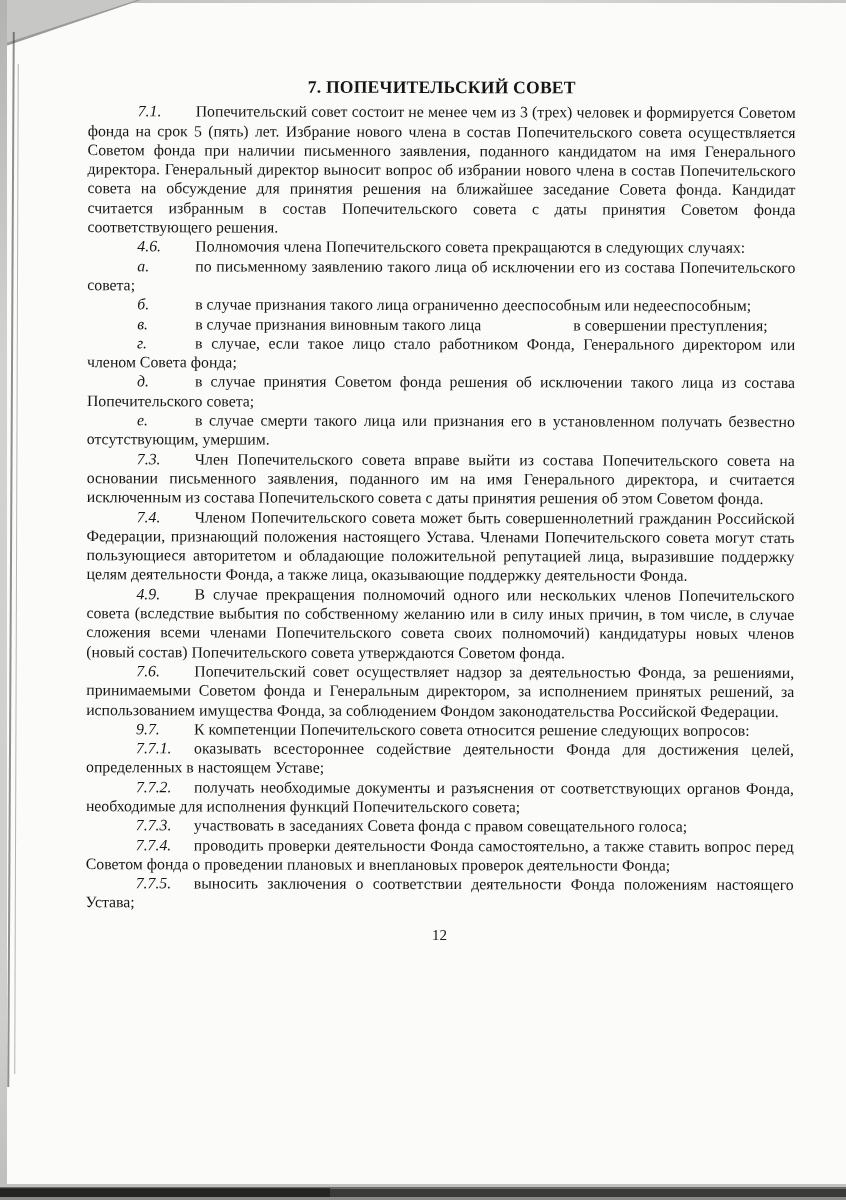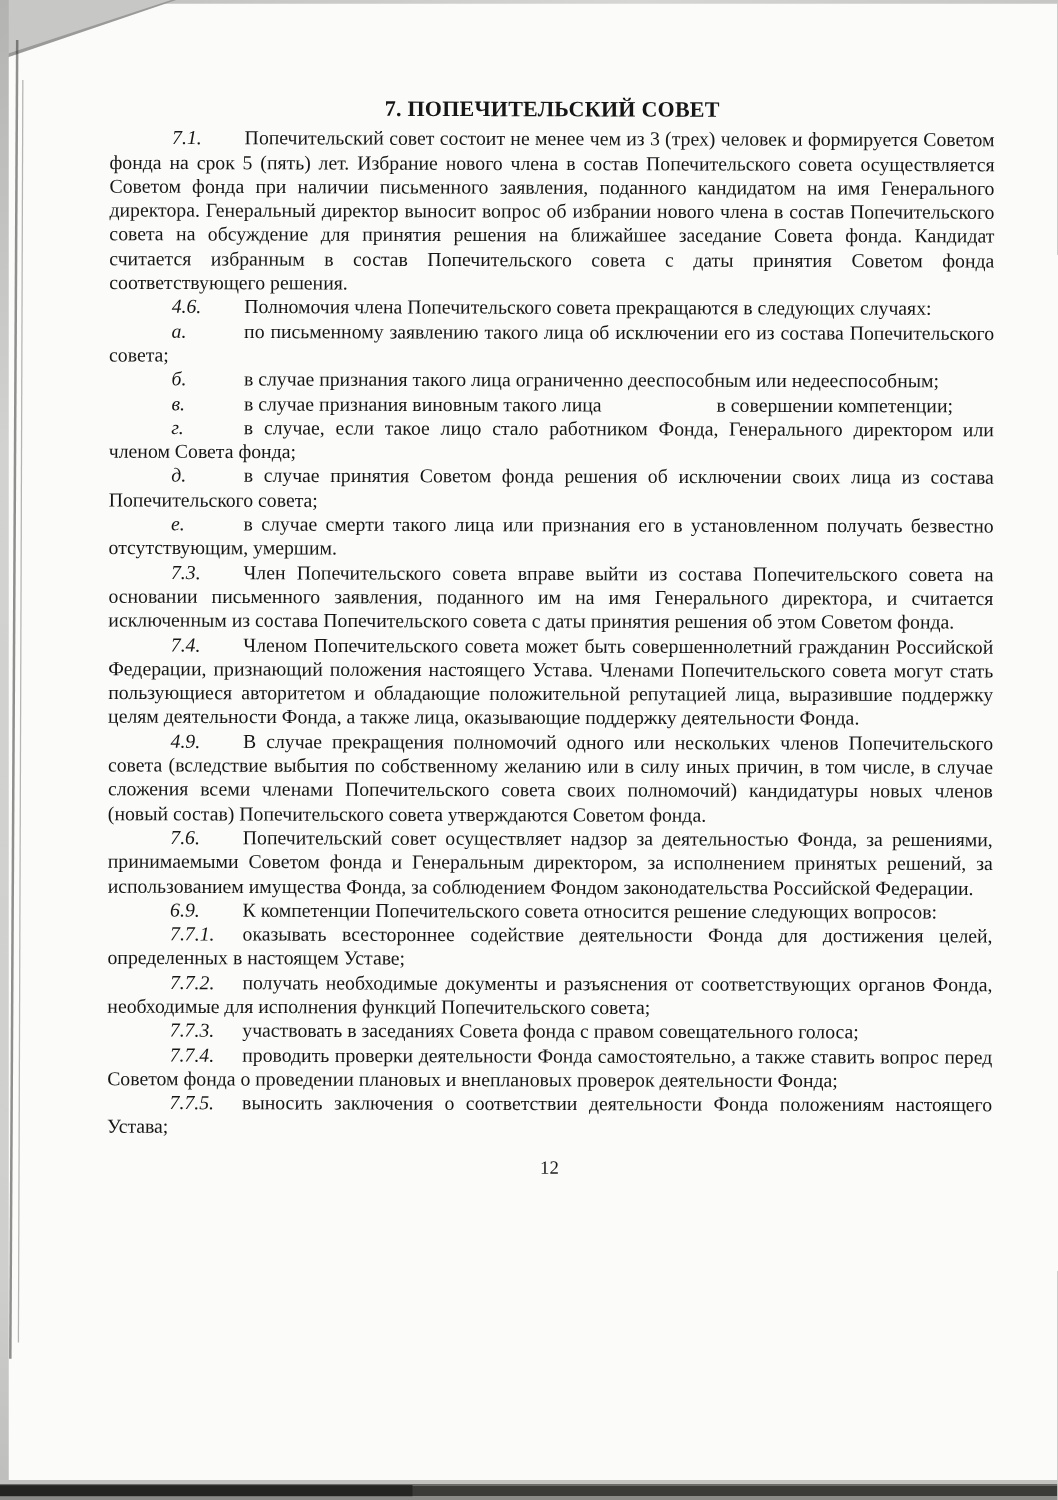--- a/index.html
+++ b/index.html
@@ -122,37 +122,37 @@
     <h1 class="title">7. ПОПЕЧИТЕЛЬСКИЙ СОВЕТ</h1>
 
     <p class="para"><span class="label">7.1.</span><span>Попечительский совет состоит не менее чем из 3 (трех) человек и формируется Советом фонда на срок 5 (пять) лет. Избрание нового члена в состав Попечительского совета осуществляется Советом фонда при наличии письменного заявления, поданного кандидатом на имя Генерального директора. Генеральный директор выносит вопрос об избрании нового члена в состав Попечительского совета на обсуждение для принятия решения на ближайшее заседание Совета фонда. Кандидат считается избранным в состав Попечительского совета с даты принятия Советом фонда соответствующего решения.</span></p>
 
     <p class="para"><span class="label">4.6.</span><span>Полномочия члена Попечительского совета прекращаются в следующих случаях:</span></p>
 
     <p class="para"><span class="label">а.</span><span>по письменному заявлению такого лица об исключении его из состава Попечительского совета;</span></p>
 
     <p class="para"><span class="label">б.</span><span>в случае признания такого лица ограниченно дееспособным или недееспособным;</span></p>
 
-    <p class="para"><span class="label">в.</span><span>в случае признания виновным такого лица</span><span class="gap-spacer"></span><span>в совершении компетенции;</span></p>
+    <p class="para"><span class="label">в.</span><span>в случае признания виновным такого лица</span><span class="gap-spacer"></span><span>в совершении преступления;</span></p>
 
     <p class="para"><span class="label">г.</span><span>в случае, если такое лицо стало работником Фонда, Генерального директором или членом Совета фонда;</span></p>
 
-    <p class="para"><span class="label">д.</span><span>в случае принятия Советом фонда решения об исключении своих лица из состава Попечительского совета;</span></p>
+    <p class="para"><span class="label">д.</span><span>в случае принятия Советом фонда решения об исключении такого лица из состава Попечительского совета;</span></p>
 
     <p class="para"><span class="label">е.</span><span>в случае смерти такого лица или признания его в установленном получать безвестно отсутствующим, умершим.</span></p>
 
     <p class="para"><span class="label">7.3.</span><span>Член Попечительского совета вправе выйти из состава Попечительского совета на основании письменного заявления, поданного им на имя Генерального директора, и считается исключенным из состава Попечительского совета с даты принятия решения об этом Советом фонда.</span></p>
 
     <p class="para"><span class="label">7.4.</span><span>Членом Попечительского совета может быть совершеннолетний гражданин Российской Федерации, признающий положения настоящего Устава. Членами Попечительского совета могут стать пользующиеся авторитетом и обладающие положительной репутацией лица, выразившие поддержку целям деятельности Фонда, а также лица, оказывающие поддержку деятельности Фонда.</span></p>
 
     <p class="para"><span class="label">4.9.</span><span>В случае прекращения полномочий одного или нескольких членов Попечительского совета (вследствие выбытия по собственному желанию или в силу иных причин, в том числе, в случае сложения всеми членами Попечительского совета своих полномочий) кандидатуры новых членов (новый состав) Попечительского совета утверждаются Советом фонда.</span></p>
 
     <p class="para"><span class="label">7.6.</span><span>Попечительский совет осуществляет надзор за деятельностью Фонда, за решениями, принимаемыми Советом фонда и Генеральным директором, за исполнением принятых решений, за использованием имущества Фонда, за соблюдением Фондом законодательства Российской Федерации.</span></p>
 
-    <p class="para"><span class="label">6.9.</span><span>К компетенции Попечительского совета относится решение следующих вопросов:</span></p>
+    <p class="para"><span class="label">9.7.</span><span>К компетенции Попечительского совета относится решение следующих вопросов:</span></p>
 
     <p class="para"><span class="label">7.7.1.</span><span>оказывать всестороннее содействие деятельности Фонда для достижения целей, определенных в настоящем Уставе;</span></p>
 
     <p class="para"><span class="label">7.7.2.</span><span>получать необходимые документы и разъяснения от соответствующих органов Фонда, необходимые для исполнения функций Попечительского совета;</span></p>
 
     <p class="para"><span class="label">7.7.3.</span><span>участвовать в заседаниях Совета фонда с правом совещательного голоса;</span></p>
 
     <p class="para"><span class="label">7.7.4.</span><span>проводить проверки деятельности Фонда самостоятельно, а также ставить вопрос перед Советом фонда о проведении плановых и внеплановых проверок деятельности Фонда;</span></p>
 
     <p class="para"><span class="label">7.7.5.</span><span>выносить заключения о соответствии деятельности Фонда положениям настоящего Устава;</span></p>

